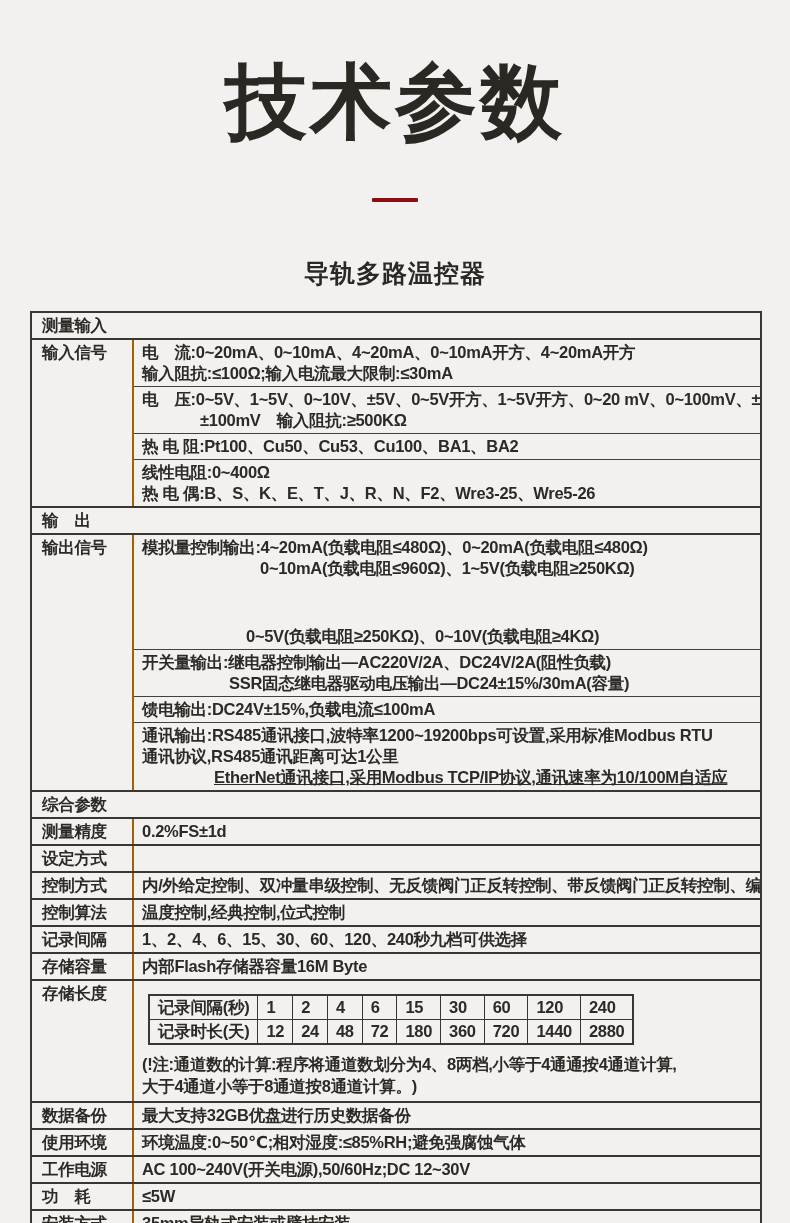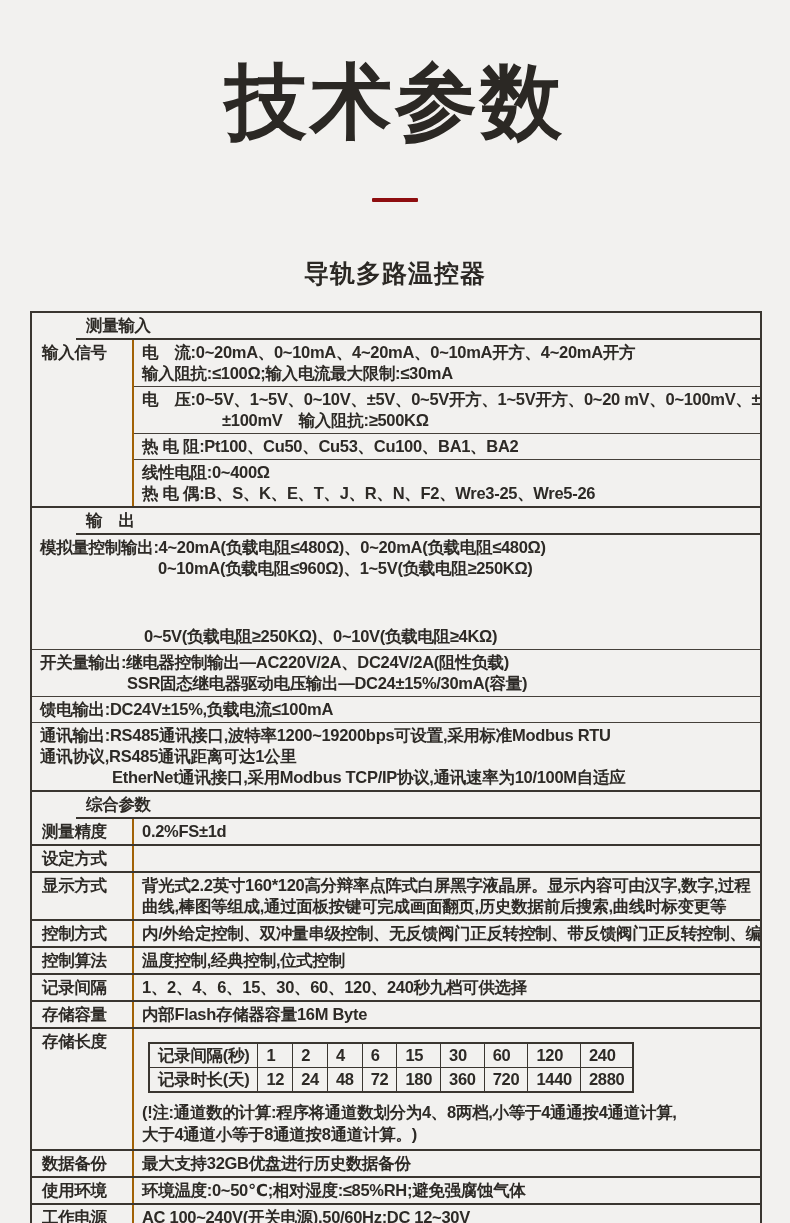--- a/index.html
+++ b/index.html
@@ -31,21 +31,21 @@
   }
   .spec-table{
     margin:19px 28px 0 30px;
     border:2px solid #3a3630;
     font-size:16.5px;
     font-weight:700;
     letter-spacing:-0.3px;
   }
   .t-row{border-bottom:2px solid #3a3630;display:flex;}
   .t-row:last-child{border-bottom:none;}
-  .t-row.section{display:block;padding:2px 10px;line-height:21px;margin-left:44px;}
+  .t-row.section{display:block;padding:2px 10px;line-height:21px;}
   .t-label{
     flex:0 0 102px;width:102px;box-sizing:border-box;
     border-right:2px solid #a16207;
     padding:2px 0 2px 10px;
     line-height:21px;
   }
   .t-content{flex:1;min-width:0;overflow:hidden;}
   .subrow{padding:2px 0;}
   .subrow + .subrow{border-top:1.5px solid #45403a;}
   .line{
@@ -81,73 +81,65 @@
       <div class="t-row section"><span>测量输入</span></div>
       <div class="t-row param">
         <div class="t-label">输入信号</div>
         <div class="t-content">
           <div class="subrow">
             <div class="line">电　流:0~20mA、0~10mA、4~20mA、0~10mA开方、4~20mA开方</div>
             <div class="line">输入阻抗:≤100Ω;输入电流最大限制:≤30mA</div>
           </div>
           <div class="subrow">
             <div class="line">电　压:0~5V、1~5V、0~10V、±5V、0~5V开方、1~5V开方、0~20 mV、0~100mV、±20mV、</div>
-            <div class="line" style="padding-left: 88px;">±100mV　输入阻抗:≥500KΩ</div>
+            <div class="line" style="padding-left: 66px;">±100mV　输入阻抗:≥500KΩ</div>
           </div>
           <div class="subrow">
             <div class="line">热 电 阻:Pt100、Cu50、Cu53、Cu100、BA1、BA2</div>
           </div>
           <div class="subrow">
             <div class="line">线性电阻:0~400Ω</div>
             <div class="line">热 电 偶:B、S、K、E、T、J、R、N、F2、Wre3-25、Wre5-26</div>
           </div>
         </div>
       </div>
       <div class="t-row section"><span>输　出</span></div>
       <div class="t-row param">
+        <div class="t-label">输出信号</div>
         <div class="t-content">
           <div class="subrow">
             <div class="line">模拟量控制输出:4~20mA(负载电阻≤480Ω)、0~20mA(负载电阻≤480Ω)</div>
             <div class="line" style="padding-left: 126px;">0~10mA(负载电阻≤960Ω)、1~5V(负载电阻≥250KΩ)</div>
             <div class="line" style="padding-left: 112px; margin-top: 47px;">0~5V(负载电阻≥250KΩ)、0~10V(负载电阻≥4KΩ)</div>
           </div>
           <div class="subrow">
             <div class="line">开关量输出:继电器控制输出—AC220V/2A、DC24V/2A(阻性负载)</div>
             <div class="line" style="padding-left: 95px;">SSR固态继电器驱动电压输出—DC24±15%/30mA(容量)</div>
           </div>
           <div class="subrow">
             <div class="line">馈电输出:DC24V±15%,负载电流≤100mA</div>
           </div>
           <div class="subrow">
             <div class="line">通讯输出:RS485通讯接口,波特率1200~19200bps可设置,采用标准Modbus RTU</div>
             <div class="line" style="">通讯协议,RS485通讯距离可达1公里</div>
-            <div class="line" style="padding-left: 80px;">EtherNet通讯接口,采用Modbus TCP/IP协议,通讯速率为10/100M自适应</div>
+            <div class="line" style="padding-left: 80px; text-decoration: underline;">EtherNet通讯接口,采用Modbus TCP/IP协议,通讯速率为10/100M自适应</div>
           </div>
         </div>
       </div>
       <div class="t-row section"><span>综合参数</span></div>
       <div class="t-row param">
         <div class="t-label">测量精度</div>
         <div class="t-content">
           <div class="subrow">
             <div class="line">0.2%FS±1d</div>
           </div>
         </div>
       </div>
       <div class="t-row param">
         <div class="t-label">设定方式</div>
-      </div>
-      <div class="t-row param">
-        <div class="t-label">显示方式</div>
-        <div class="t-content">
-          <div class="subrow">
-            <div class="line">背光式2.2英寸160*120高分辩率点阵式白屏黑字液晶屏。显示内容可由汉字,数字,过程</div>
-            <div class="line">曲线,棒图等组成,通过面板按键可完成画面翻页,历史数据前后搜索,曲线时标变更等</div>
-          </div>
-        </div>
       </div>
       <div class="t-row param">
         <div class="t-label">控制方式</div>
         <div class="t-content">
           <div class="subrow">
             <div class="line">内/外给定控制、双冲量串级控制、无反馈阀门正反转控制、带反馈阀门正反转控制、编程控制</div>
           </div>
         </div>
       </div>
       <div class="t-row param">

